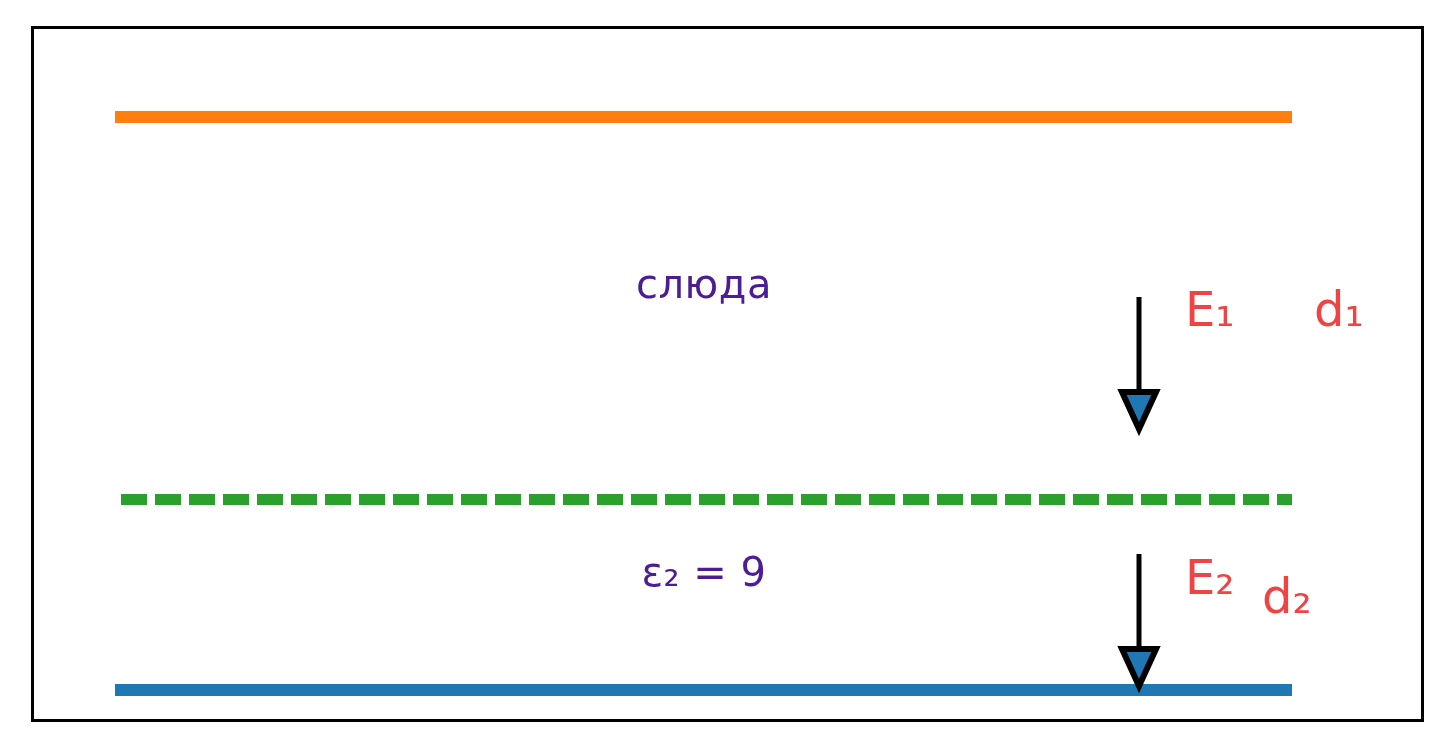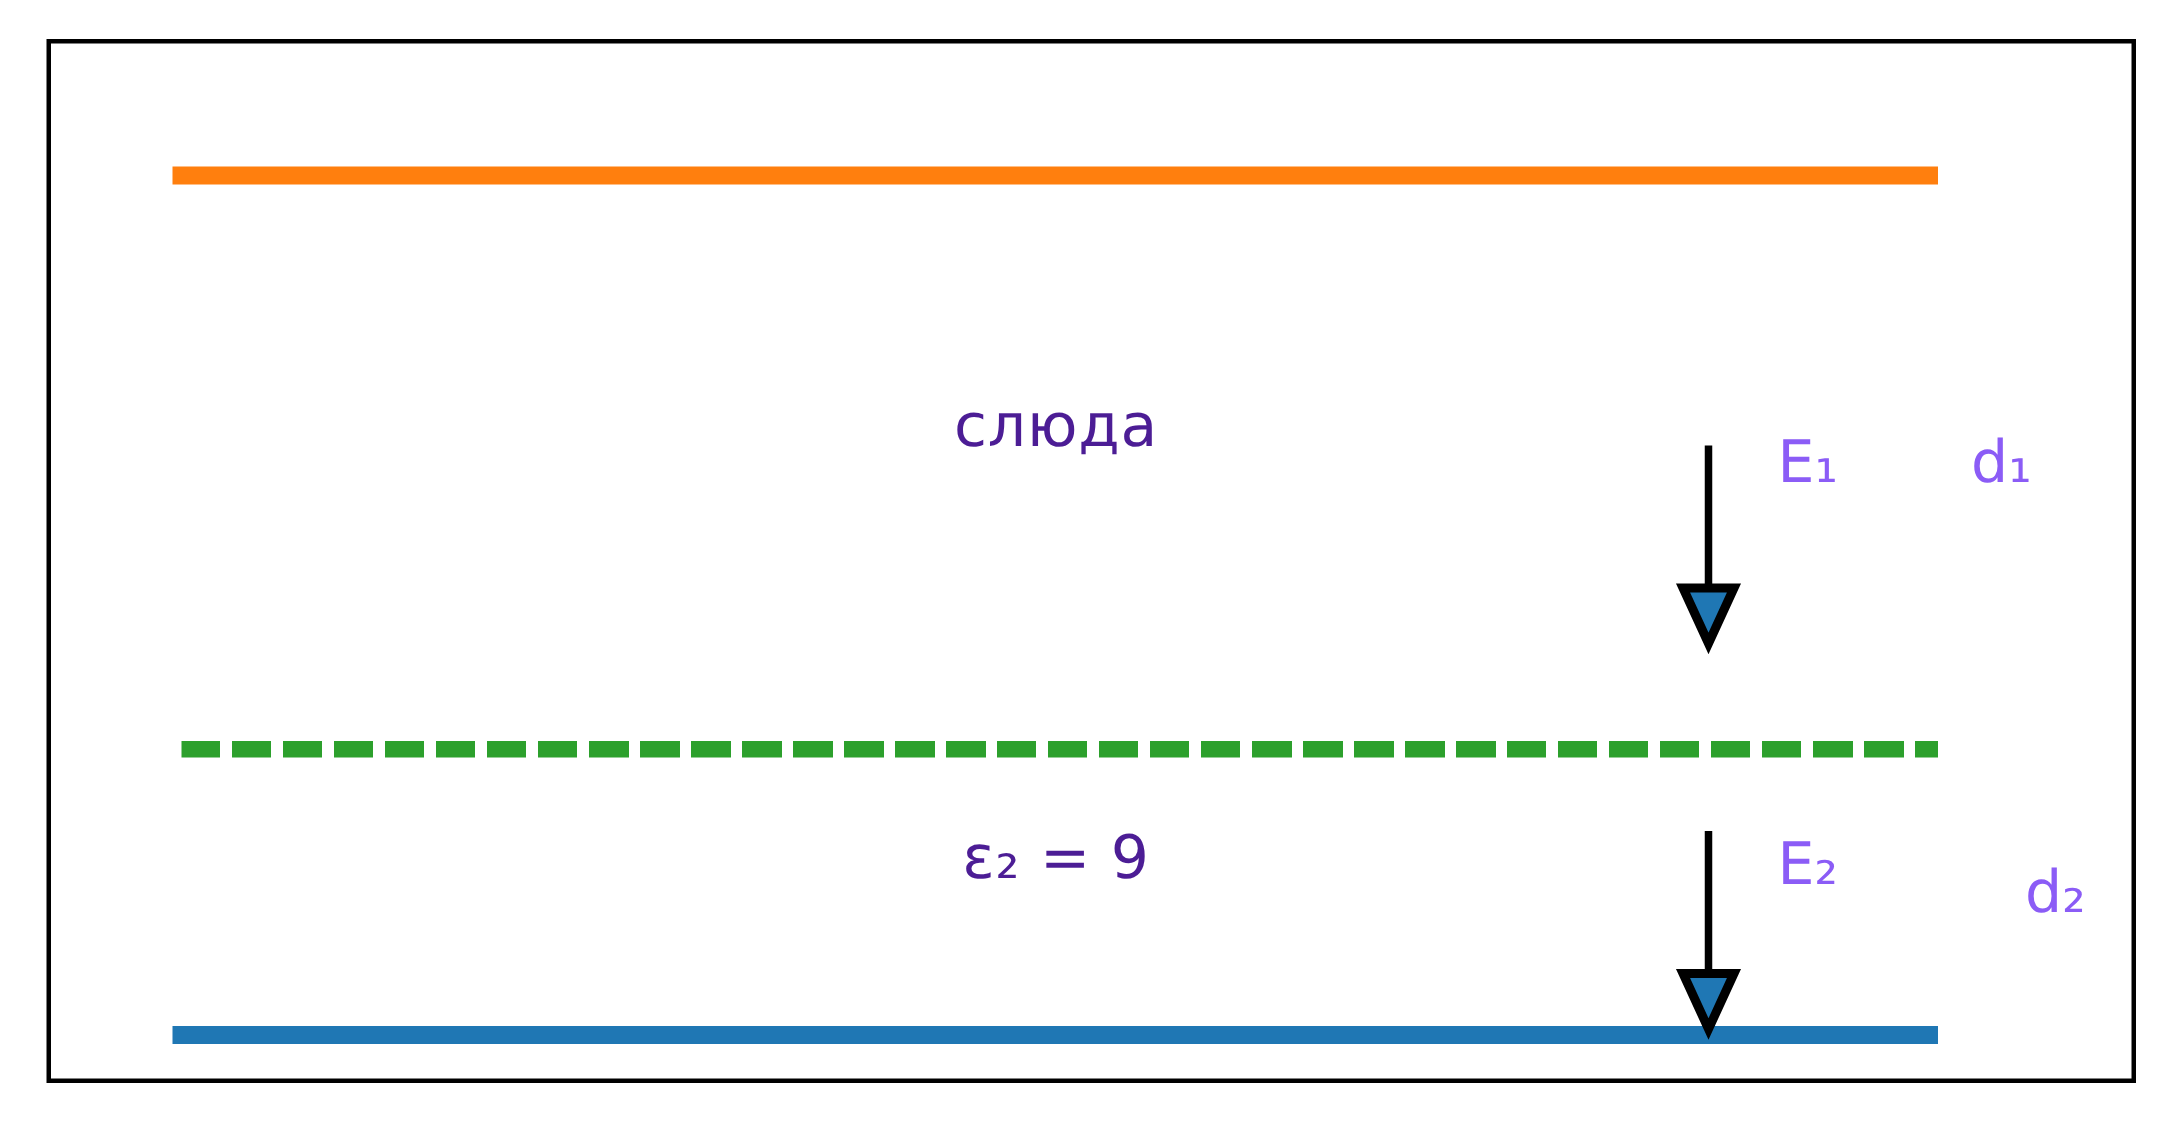--- a/index.html
+++ b/index.html
@@ -78,29 +78,29 @@
   .field-arrow {
     position: absolute;
     width: 40px;
   }
   #arrow-1 { left: 1085px; top: 268px; height: 132px; }
   #arrow-2 { left: 1085px; top: 525px; height: 132px; }
   .field-arrow svg { display: block; overflow: visible; }
   
   .sym-label {
     position: absolute;
-    color: #8b5cf6;
-    font-size: 39px;
+    color: #ef4444;
+    font-size: 48px;
     line-height: 44px;
     white-space: nowrap;
   }
   #label-E1 { left: 1151px; top: 258px; }
   #label-d1 { left: 1280px; top: 258px; text-align: center; }
   #label-E2 { left: 1151px; top: 526px; }
-  #label-d2 { left: 1316px; top: 545px; }
+  #label-d2 { left: 1228px; top: 545px; }
 </style>
 </head>
 <body style="background: rgb(255, 255, 255);">
 
 <div id="canvas">
 
   <div id="frame" style="border-color: rgb(0, 0, 0);">
 
     <div class="plate" id="top-plate" style="background: rgb(255, 127, 14);"></div>
 

